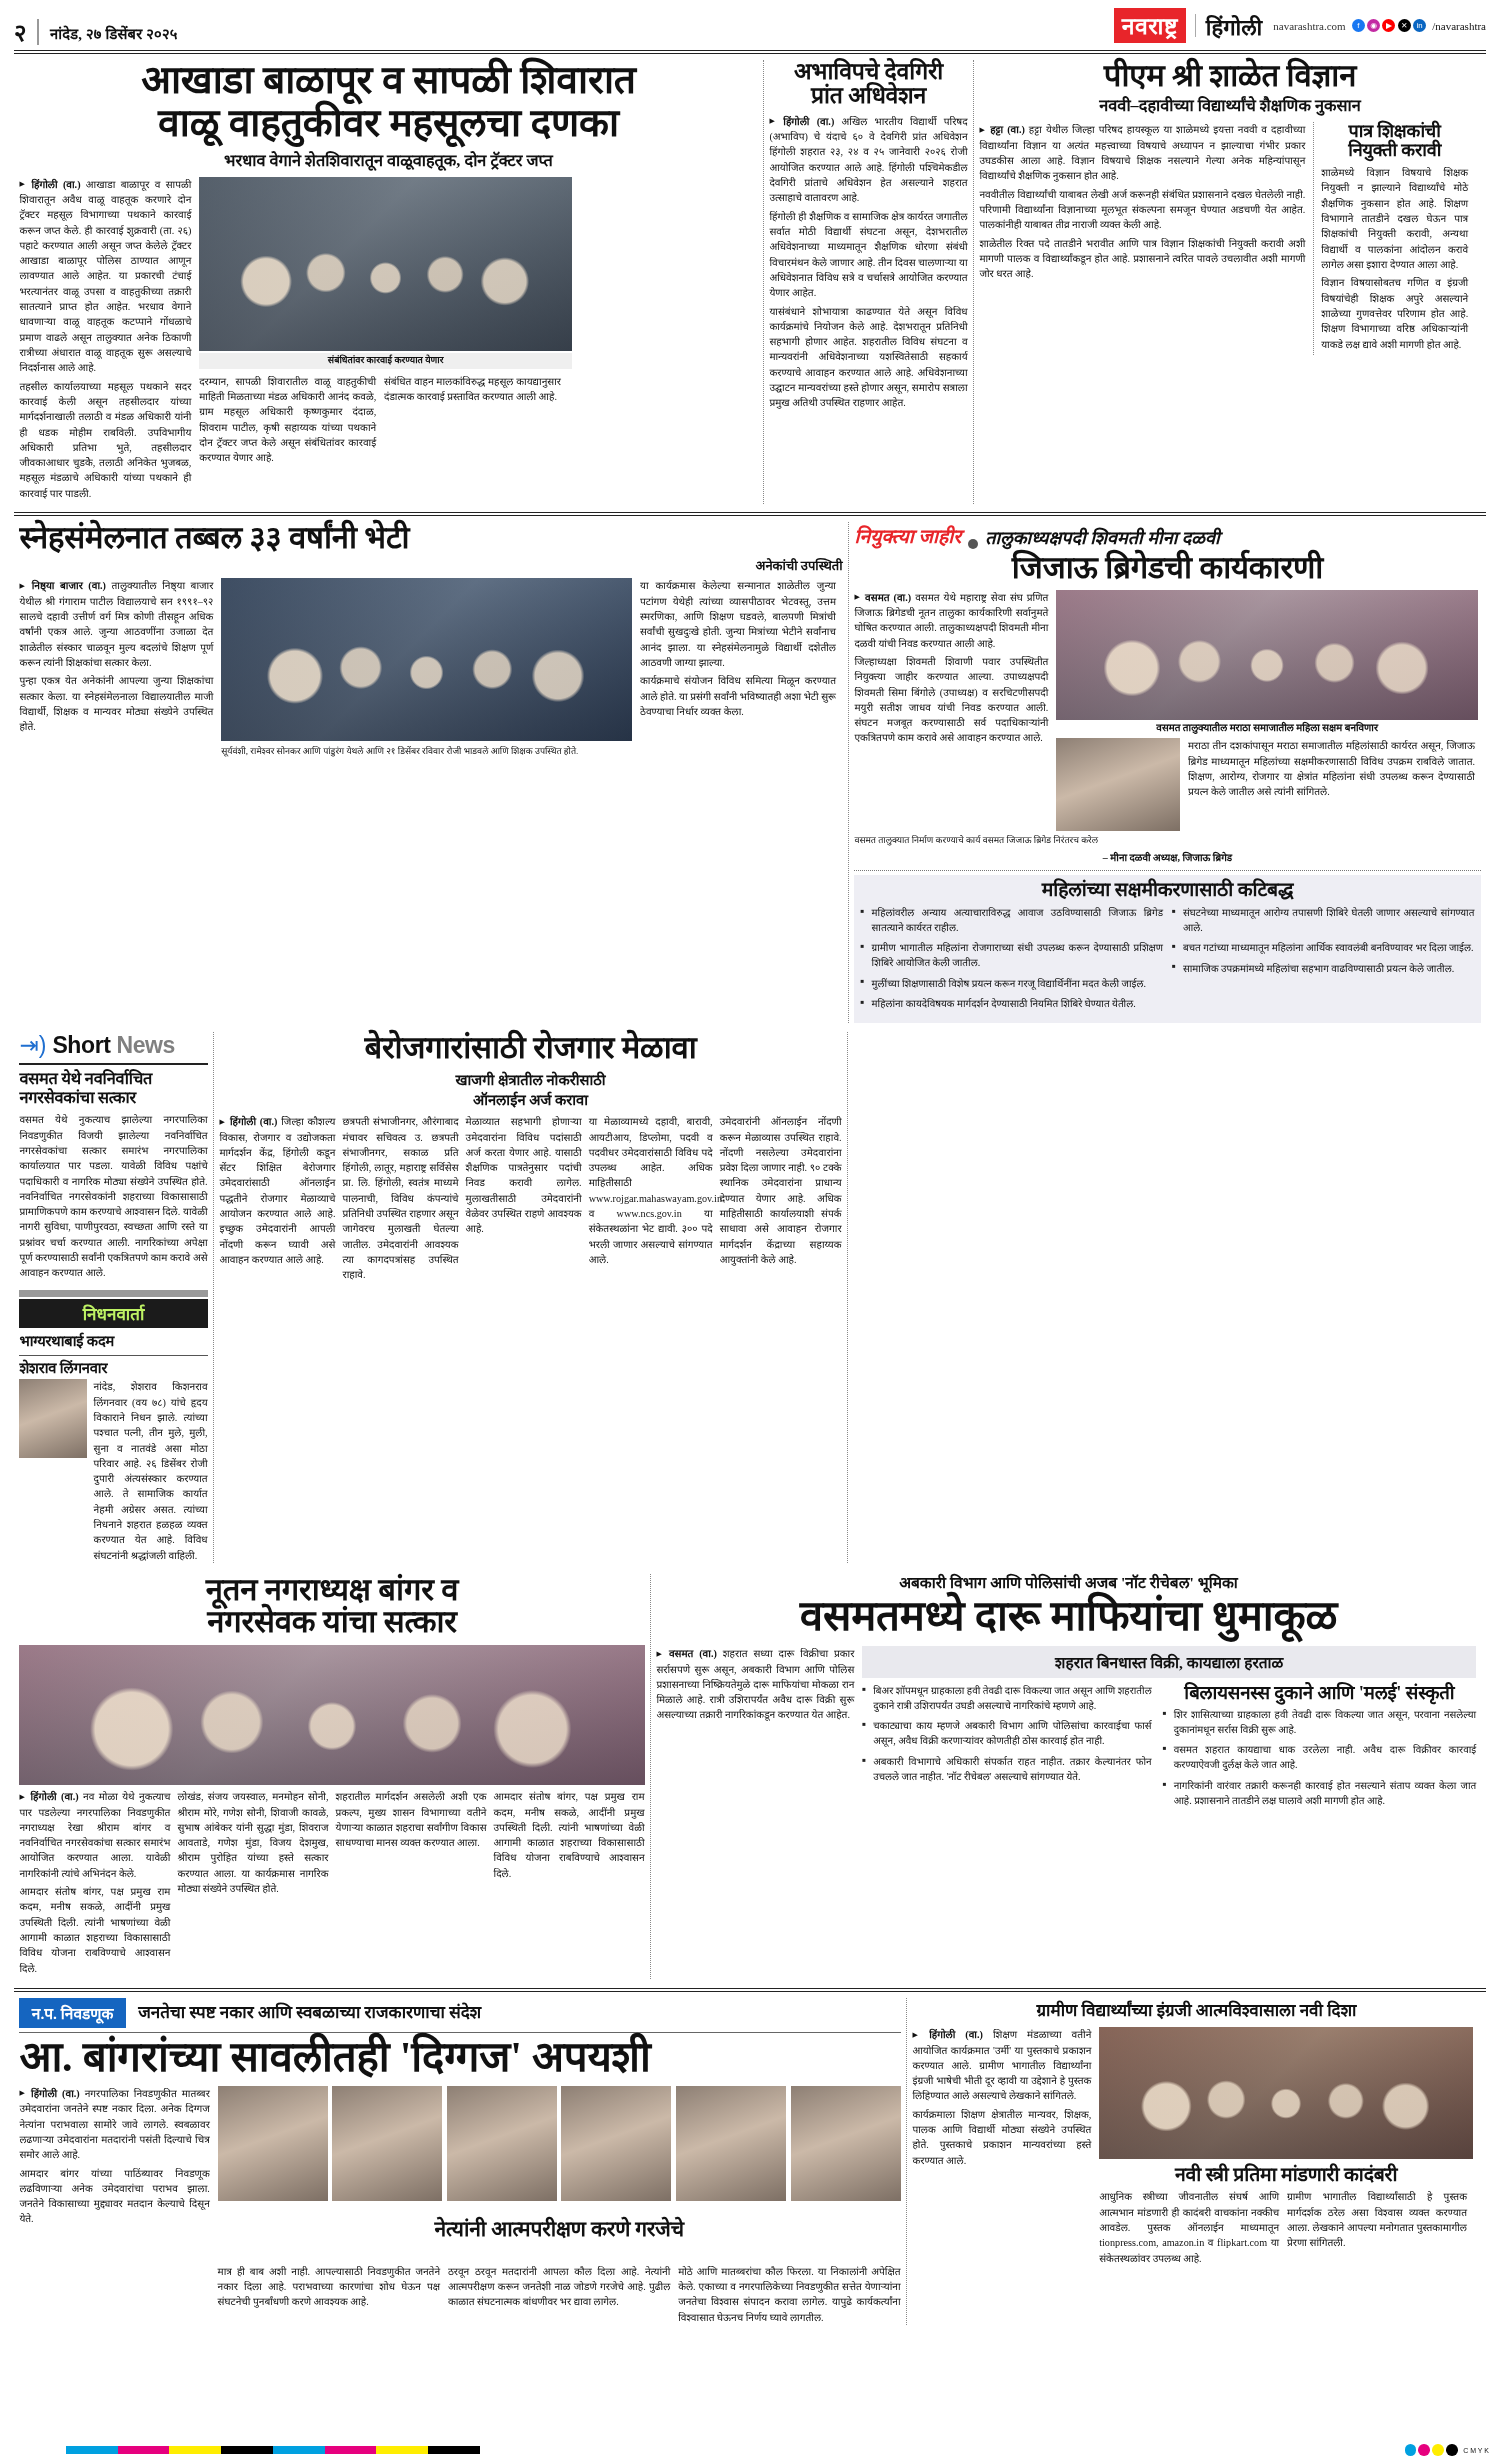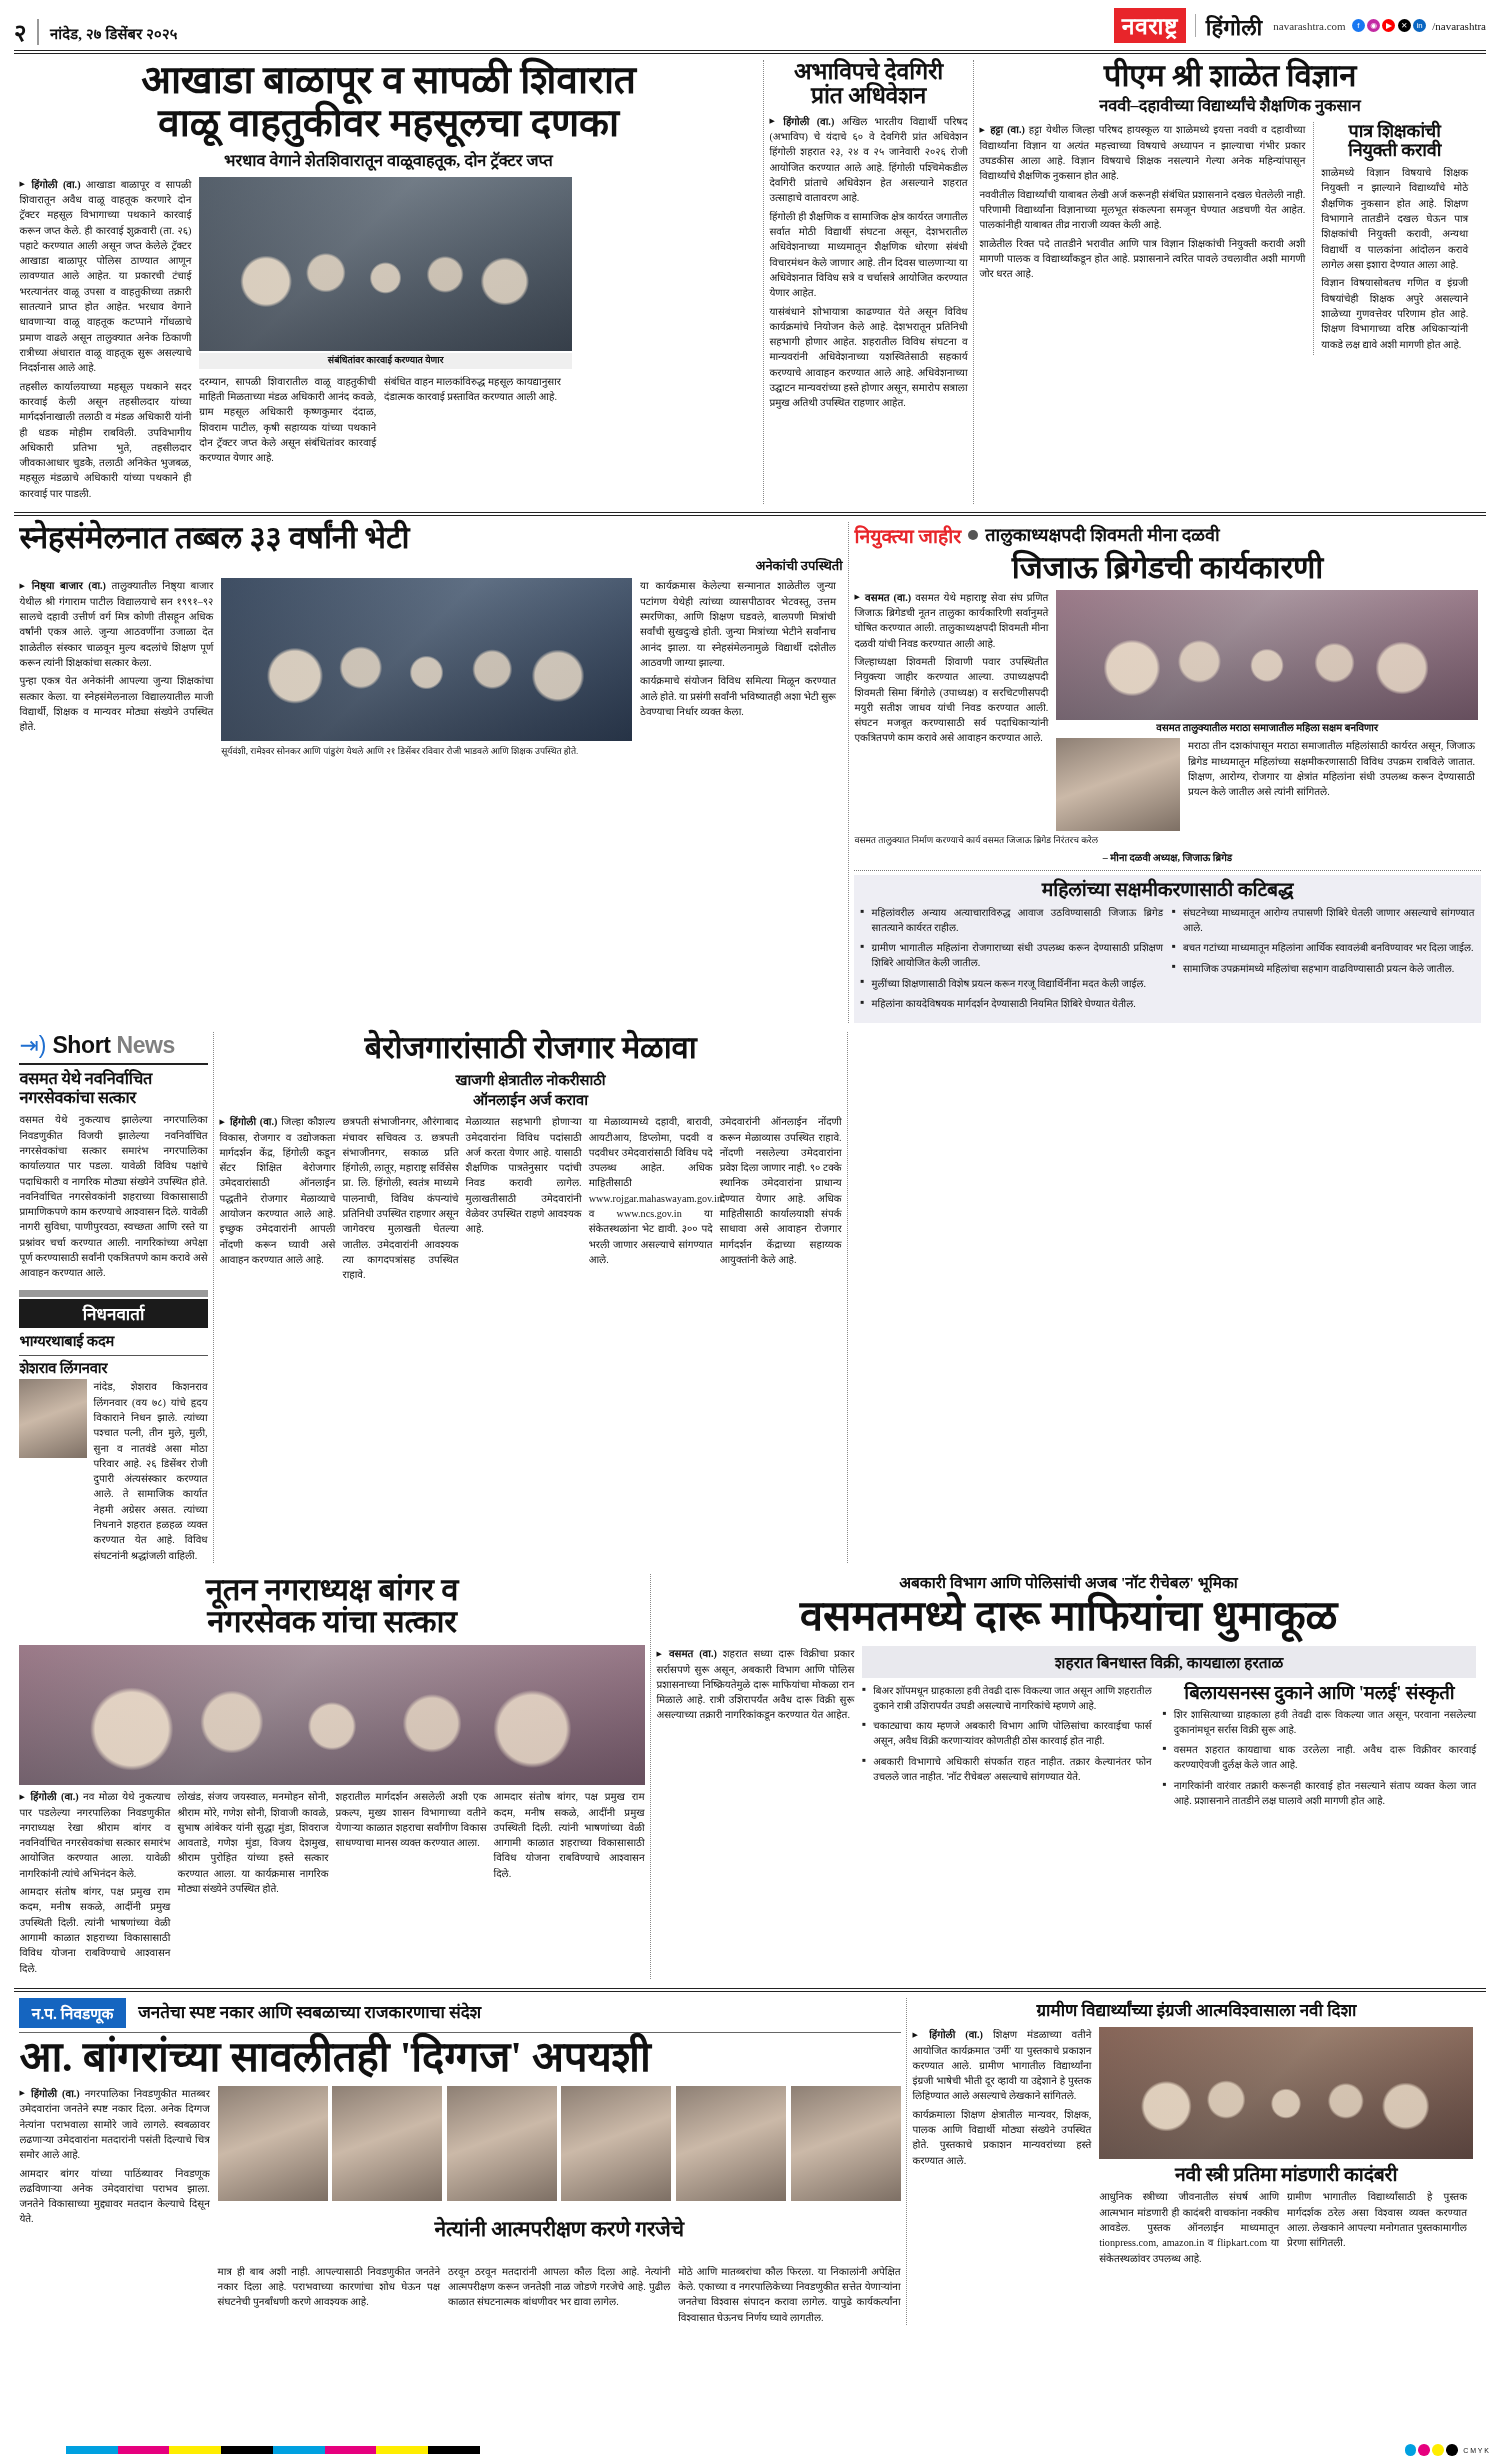--- a/index.html
+++ b/index.html
@@ -56,21 +56,21 @@
       radial-gradient(circle at 66% 56%, rgba(233,218,198,.8) 0 6%, transparent 7%),
       radial-gradient(circle at 82% 60%, rgba(240,225,205,.8) 0 6.5%, transparent 7.5%),
       linear-gradient(180deg, rgba(40,45,55,.35), rgba(20,25,35,.55));
   }
   .photo.warm { background: linear-gradient(135deg,#b9836a,#d8ab8c 45%,#a9745c); }
   .photo.pink { background: linear-gradient(135deg,#d9a3b4,#f0cfd8 40%,#c98fa4); }
   .photo.blue { background: linear-gradient(135deg,#4a5f7a,#7d93ad 45%,#3c5270); }
   .cap { font-size: 9.3px; font-weight:700; text-align:center; padding: 2.3px 1.6px; line-height:1.25; }
 
   
-  .boxhead-dark { background:#1b1b1b; color:#ffffff; font-weight:800; text-align:center; font-size:17px; padding:3.1px 0; }
+  .boxhead-dark { background:#1b1b1b; color:#bef264; font-weight:800; text-align:center; font-size:17px; padding:3.1px 0; }
   .boxhead-blue { background:#1565c0; color:#fff; font-weight:800; font-size:15.5px; padding:3.9px 12.4px; display:inline-block;}
   .boxhead-grey { background:#e9e9ee; font-weight:800; font-size:15.5px; text-align:center; padding:4.7px 0;}
   .tag-red { color:#e8252a; font-weight:800; font-size:19.4px;}
   .dotrule { border-top:1.6px dotted #777; }
   .shortnews { display:flex; align-items:center; gap:7px; }
   .sn-icon { width:26px; height:26px; color:#1f6fd0; font-size:23px; line-height:26px; font-family:"Liberation Sans",sans-serif; }
   .sn-text { font-family:"Liberation Sans", sans-serif; font-weight:800; font-size:23px; letter-spacing:-0.4px; }
   .sn-text .g { color:#808080; }
 
   .bullets { font-size:10px; line-height:1.5; }
@@ -201,21 +201,21 @@
           <div class="body-txt" style="margin-top:3.1px; font-size:9px;">सूर्यवंशी, रामेश्वर सोनकर आणि पांडुरंग येथले आणि २१ डिसेंबर रविवार रोजी भाडवले आणि शिक्षक उपस्थित होते.</div>
         </div>
         <div style="width:196px;" class="body-txt">
           <p>या कार्यक्रमास केलेल्या सन्मानात शाळेतील जुन्या पटांगण येथेही त्यांच्या व्यासपीठावर भेटवस्तू, उत्तम स्मरणिका, आणि शिक्षण घडवले, बालपणी मित्रांची सर्वांची सुखदुःखे होती. जुन्या मित्रांच्या भेटीने सर्वांनाच आनंद झाला. या स्नेहसंमेलनामुळे विद्यार्थी दशेतील आठवणी जाग्या झाल्या.</p>
           <p>कार्यक्रमाचे संयोजन विविध समित्या मिळून करण्यात आले होते. या प्रसंगी सर्वांनी भविष्यातही अशा भेटी सुरू ठेवण्याचा निर्धार व्यक्त केला.</p>
         </div>
       </div>
     </div>
 
     <div style="width:637px;" class="col">
-      <div style="display:flex; align-items:center; gap:7px;">
+      <div style="display:flex; align-items:flex-end; gap:7px;font-style:italic;">
         <span class="tag-red">नियुक्त्या जाहीर</span>
         <span style="width:10px;height:10px;border-radius:50%;background:#555;display:inline-block;"></span>
         <span class="sub" style="font-size:18px;">तालुकाध्यक्षपदी शिवमती मीना दळवी</span>
       </div>
       <div class="hl h-lg ctr" style="margin-top:3.1px;">जिजाऊ ब्रिगेडची कार्यकारणी</div>
       <div style="display:flex; gap:7.8px; margin-top:5.4px;">
         <div style="width:194px;" class="body-txt">
           <p><span class="dateline" style="font-weight:700;">वसमत (वा.)</span>
           <span>वसमत येथे महाराष्ट्र सेवा संघ प्रणित जिजाऊ ब्रिगेडची नूतन तालुका कार्यकारिणी सर्वानुमते घोषित करण्यात आली. तालुकाध्यक्षपदी शिवमती मीना दळवी यांची निवड करण्यात आली आहे.</span></p>
           <p>जिल्हाध्यक्षा शिवमती शिवाणी पवार उपस्थितीत नियुक्त्या जाहीर करण्यात आल्या. उपाध्यक्षपदी शिवमती सिमा बिंगोले (उपाध्यक्ष) व सरचिटणीसपदी मयुरी सतीश जाधव यांची निवड करण्यात आली. संघटन मजबूत करण्यासाठी सर्व पदाधिकाऱ्यांनी एकत्रितपणे काम करावे असे आवाहन करण्यात आले.</p>

